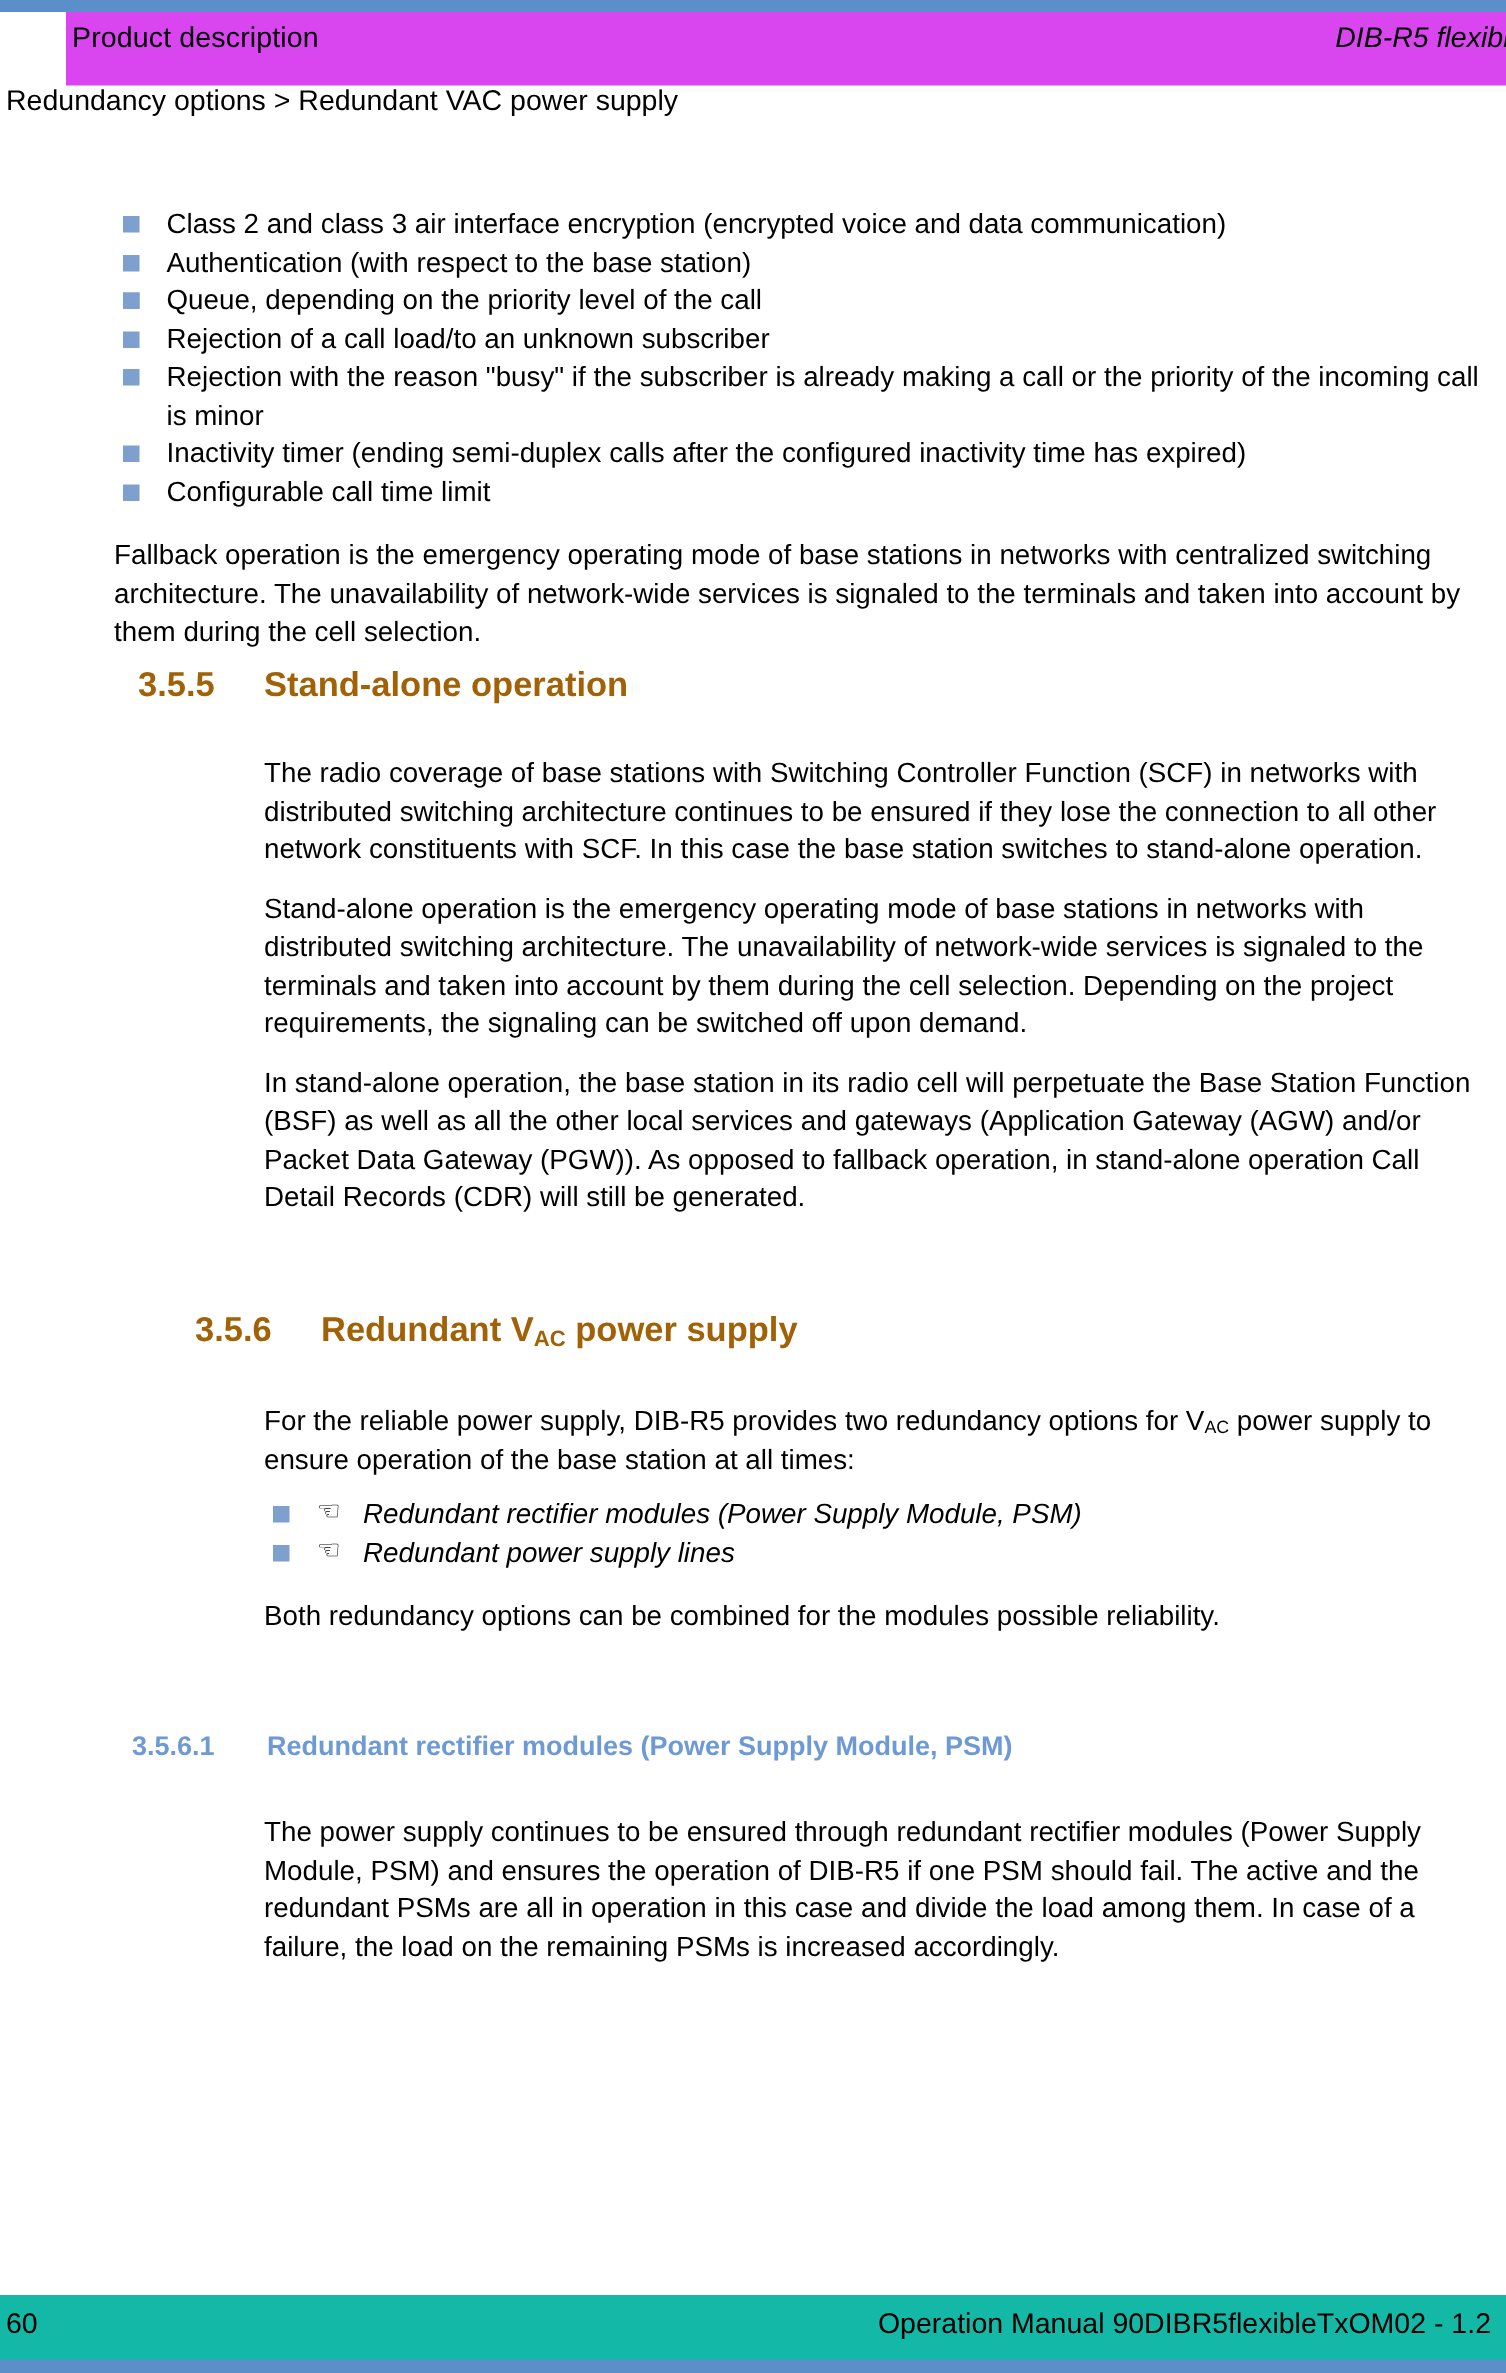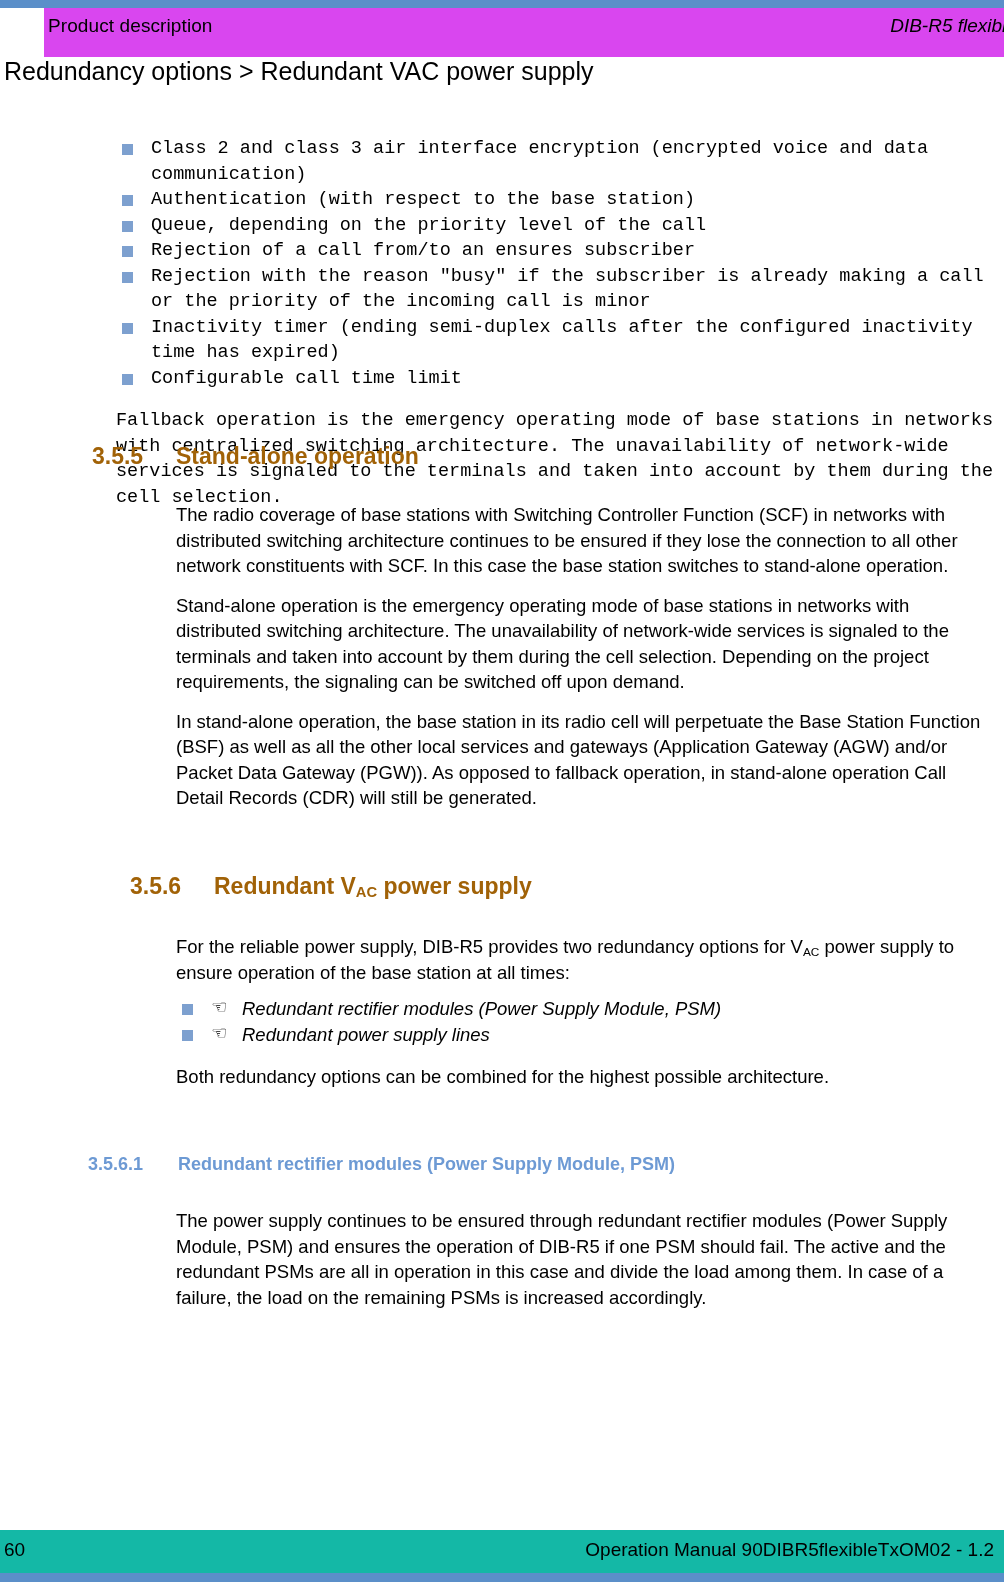--- a/index.html
+++ b/index.html
@@ -49,21 +49,21 @@
     right: 10px;
     top: 7px;
     font-size: 19px;
     color: #000;
     font-style: italic;
   }
   .breadcrumb {
     position: absolute;
     top: 57px;
     left: 4px;
-    font-size: 25px;
+    font-size: 19px;
     color: #000;
   }
 
   
   .content {
     position: absolute;
     top: 136px;
     left: 0;
     width: 1004px;
   }
@@ -83,23 +83,22 @@
   ul.blist li .sq {
     position: absolute;
     left: 6px;
     top: 8px;
     width: 11px;
     height: 11px;
     background: #7da0cf;
   }
 
   .block {
-    margin-left: 116px;
+    margin-left: 76px;
     margin-right: 8px;
-    font-family: Liberation Mono, monospace;
   }
   .para {
     font-size: 18.5px;
     line-height: 25.5px;
     text-align: left;
   }
   .para + .para { margin-top: 14px; }
 
   .gap-after-list { margin-top: 17px; }
 
@@ -274,21 +273,21 @@
         </li>
         <li>
           <span class="sq"></span>
         </li>
         <li>
           <span class="sq"></span>
           <span>Queue, depending on the priority level of the call</span>
         </li>
         <li>
           <span class="sq"></span>
-          <span>Rejection of a call from/to an ensures subscriber</span>
+          <span>Rejection of a call load/to an unknown subscriber</span>
         </li>
         <li>
           <span class="sq"></span>
           <span>Rejection with the reason "busy" if the subscriber is already making a call or the priority of the incoming call is minor</span>
         </li>
         <li>
           <span class="sq"></span>
           <span>Inactivity timer (ending semi-duplex calls after the configured inactivity time has expired)</span>
         </li>
         <li>
@@ -330,21 +329,21 @@
         <span class="hand">☞</span>
         <span>Redundant rectifier modules (Power Supply Module, PSM)</span>
       </li>
       <li>
         <span class="sq"></span>
         <span class="hand">☞</span>
         <span>Redundant power supply lines</span>
       </li>
     </ul>
 
-    <div class="para gap-after-list">Both redundancy options can be combined for the highest possible architecture.</div>
+    <div class="para gap-after-list">Both redundancy options can be combined for the modules possible reliability.</div>
   </div>
 
   <div class="sec-3-5-6-1">
     <div class="h4">
       <span class="num">3.5.6.1</span>
       <span class="ttl">Redundant rectifier modules (Power Supply Module, PSM)</span>
     </div>
   </div>
 
   <div class="sec-3-5-6-1-body">

